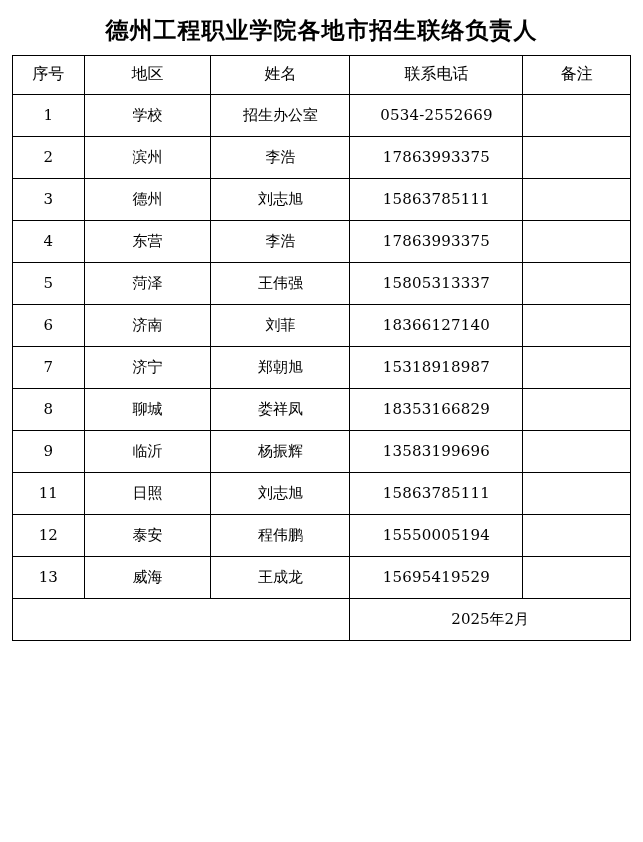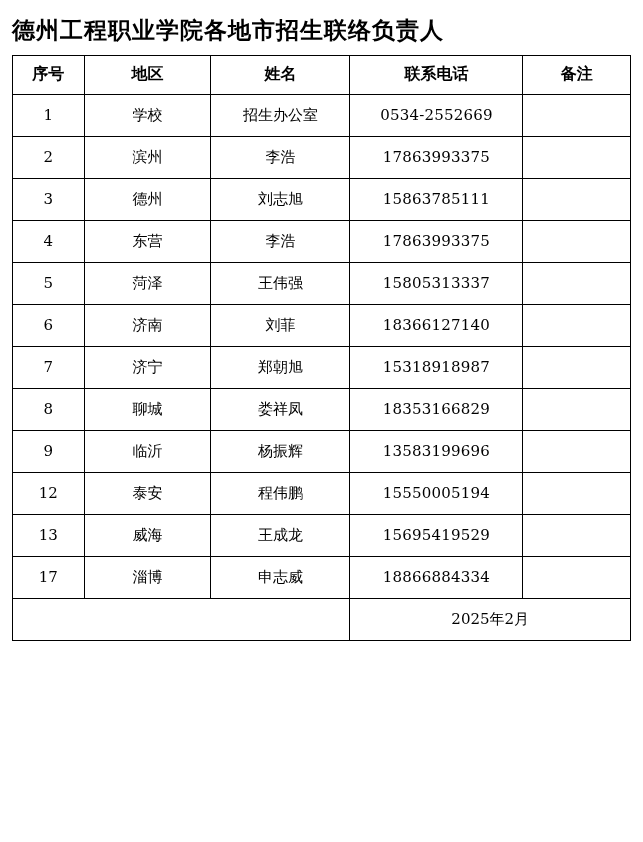--- a/index.html
+++ b/index.html
@@ -15,21 +15,21 @@
   }
   .page {
     width: 643px;
     height: 842px;
     box-sizing: border-box;
     padding: 14px 12px 10px 12px;
     display: flex;
     flex-direction: column;
   }
   .doc-title {
-    text-align: left;
+    text-align: center;
     font-size: 23px;
     font-weight: bold;
     letter-spacing: 1px;
     line-height: 1.25;
     margin: 2px 0 10px 0;
     font-family: "DejaVu Serif", "Liberation Serif", serif;
   }
   table.contact-table {
     border-collapse: collapse;
     width: 100%;
@@ -39,21 +39,21 @@
   table.contact-table td {
     border: 1px solid #000000;
     text-align: center;
     vertical-align: middle;
     font-size: 15px;
     height: 41px;
     padding: 0 2px;
     font-family: "DejaVu Serif", "Liberation Serif", serif;
   }
   table.contact-table th {
-    font-weight: bold;
+    font-weight: normal;
     font-size: 16px;
     height: 38px;
   }
   col.c-no    { width: 11.6%; }
   col.c-area  { width: 20.5%; }
   col.c-name  { width: 22.5%; }
   col.c-phone { width: 28.0%; }
   col.c-note  { width: 17.4%; }
 
   td.cell-no { font-family: "DejaVu Serif", "Liberation Serif", serif; }
@@ -158,40 +158,40 @@
         <td class="cell-note"></td>
       </tr>
       <tr>
         <td class="cell-no">9</td>
         <td class="cell-area">临沂</td>
         <td class="cell-name">杨振辉</td>
         <td class="cell-phone">13583199696</td>
         <td class="cell-note"></td>
       </tr>
       <tr>
+        <td class="cell-no">11</td>
+        <td class="cell-area">日照</td>
+        <td class="cell-name">刘志旭</td>
+        <td class="cell-phone">15863785111</td>
+        <td class="cell-note"></td>
+      </tr>
+      <tr>
         <td class="cell-no">12</td>
         <td class="cell-area">泰安</td>
         <td class="cell-name">程伟鹏</td>
         <td class="cell-phone">15550005194</td>
         <td class="cell-note"></td>
       </tr>
       <tr>
         <td class="cell-no">13</td>
         <td class="cell-area">威海</td>
         <td class="cell-name">王成龙</td>
         <td class="cell-phone">15695419529</td>
         <td class="cell-note"></td>
       </tr>
-      <tr>
-        <td class="cell-no">17</td>
-        <td class="cell-area">淄博</td>
-        <td class="cell-name">申志威</td>
-        <td class="cell-phone">18866884334</td>
-        <td class="cell-note"></td>
-      </tr>
       <tr class="footer-row">
         <td class="footer-blank-left" colspan="3"></td>
         <td class="footer-date" colspan="2">2025年2月</td>
       </tr>
     </tbody>
   </table>
 
 </div>
 
 </body></html>

